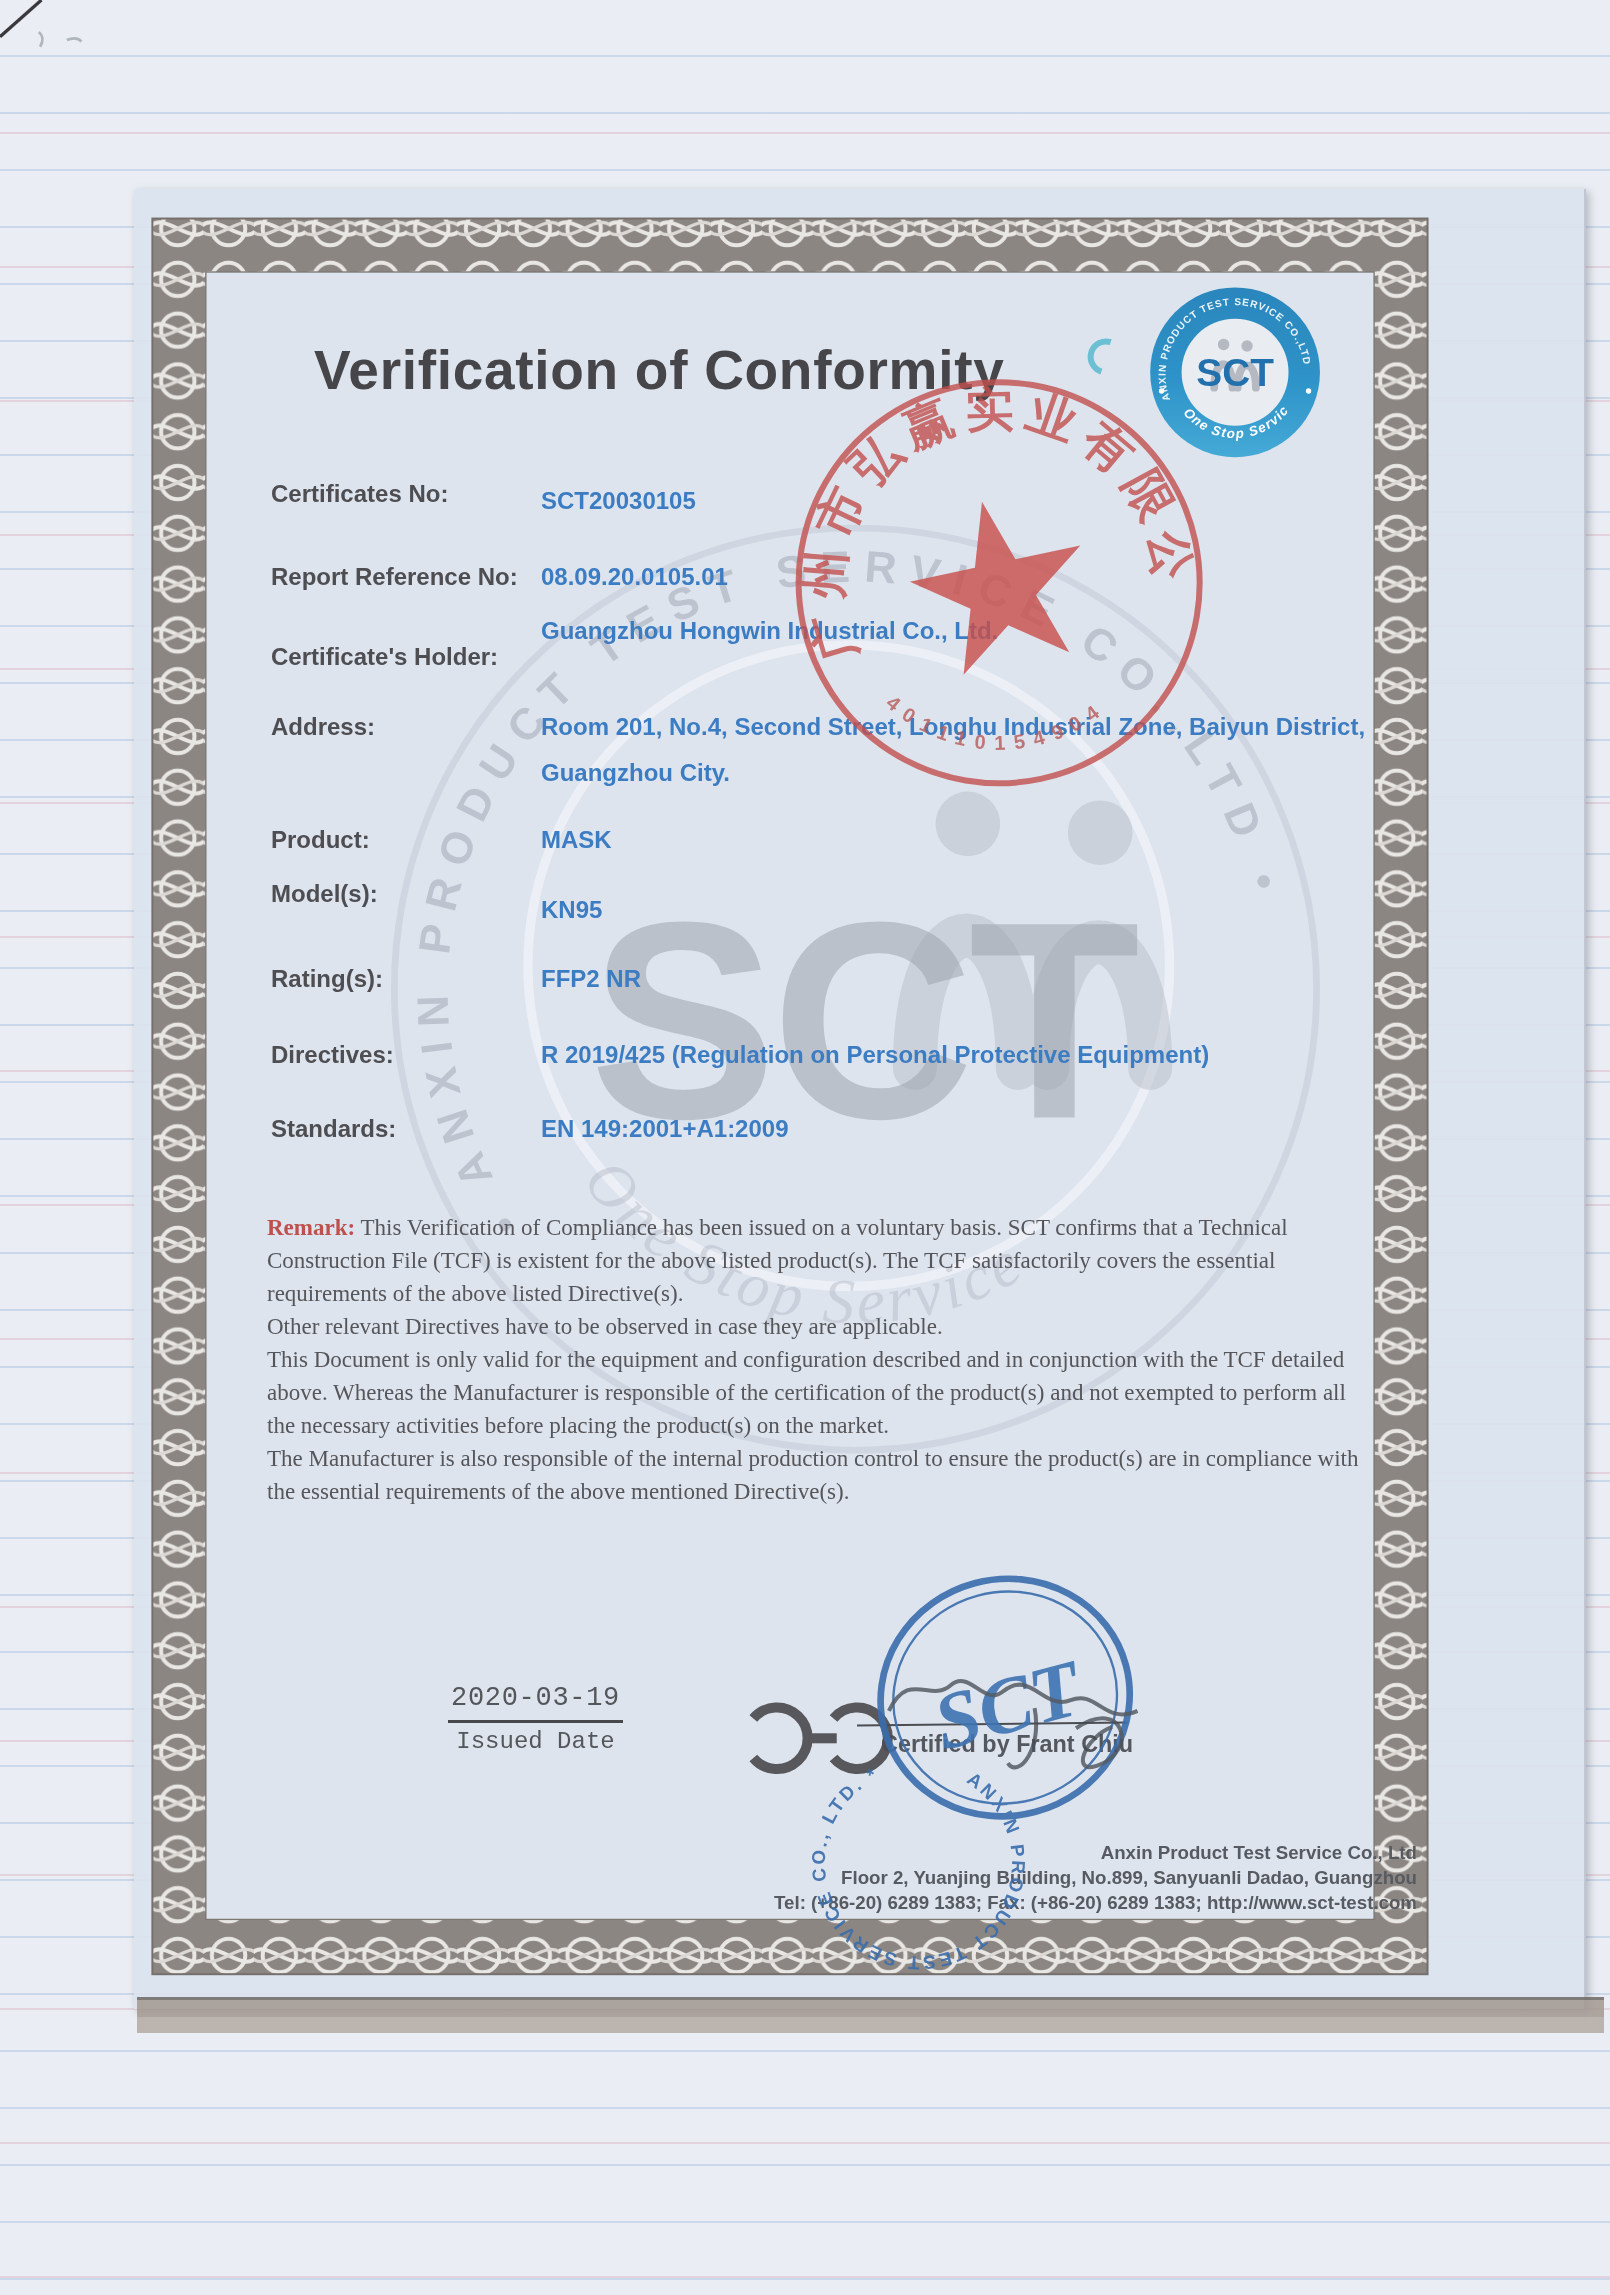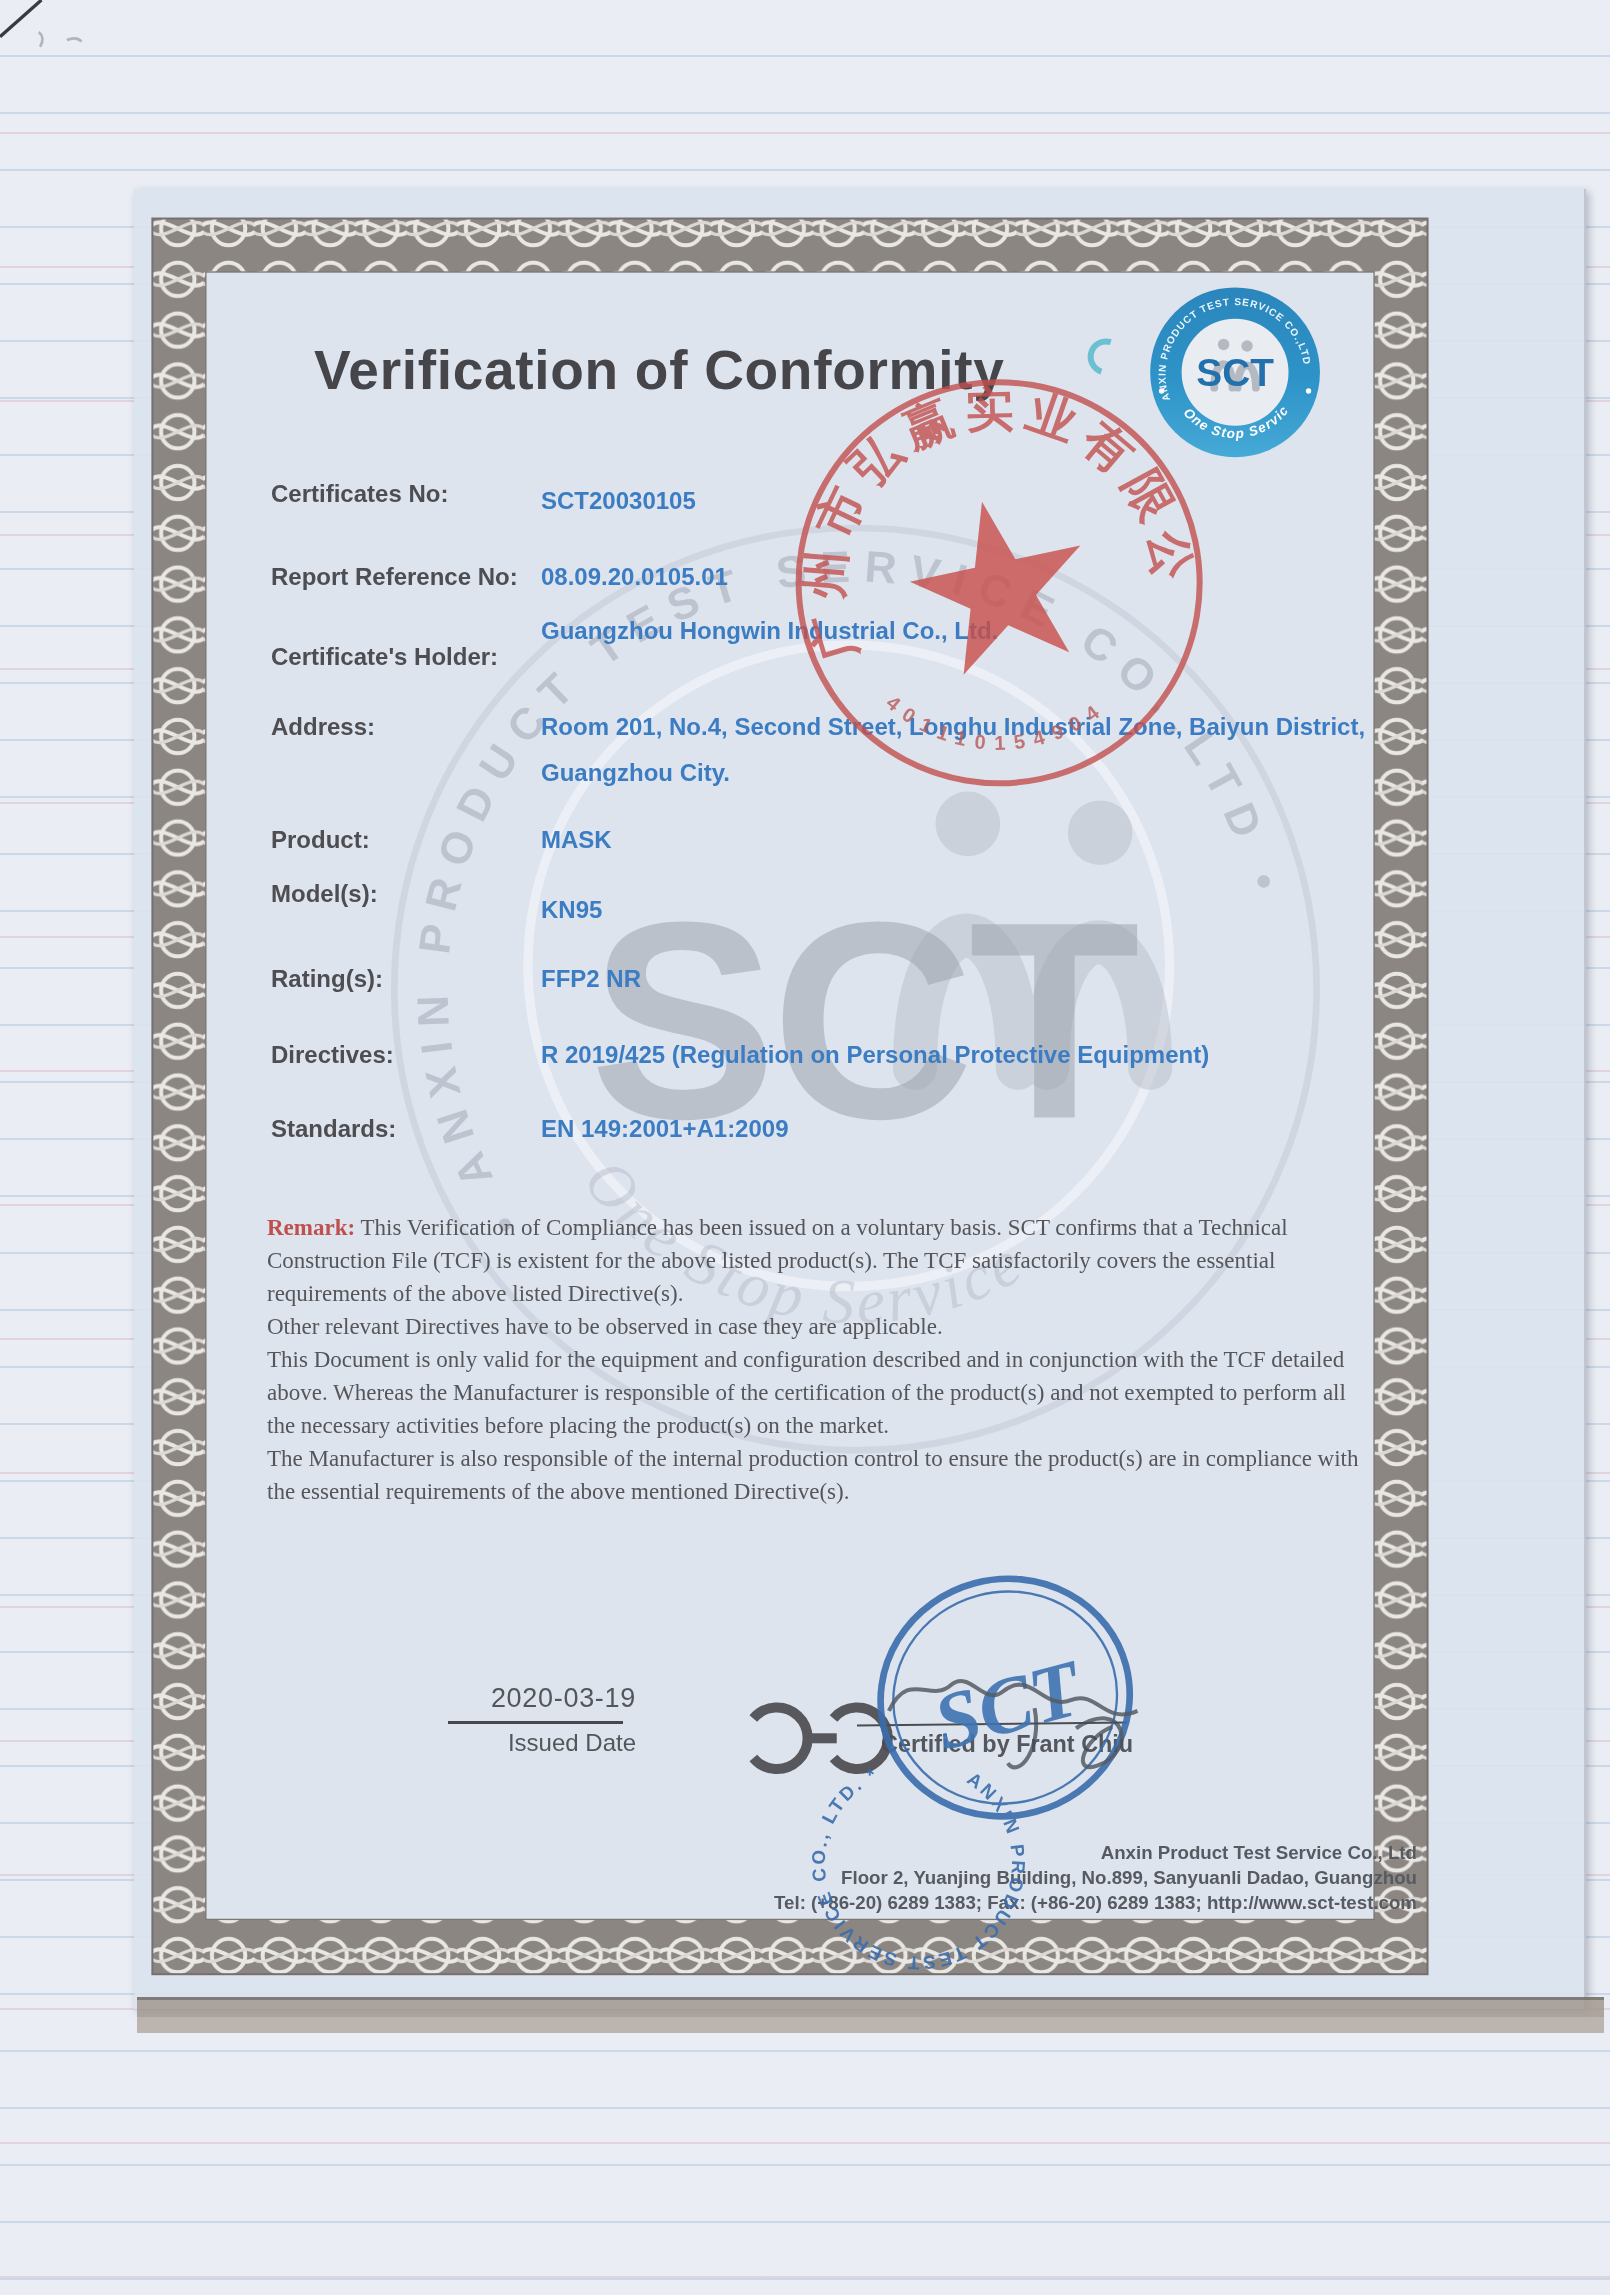--- a/index.html
+++ b/index.html
@@ -15,21 +15,21 @@
          background:rgba(219,227,238,.95);
          box-shadow:3.3px 3.3px 8px rgba(90,92,104,.38), inset -2px 0 0 rgba(110,112,124,.25);}
   .abs{position:absolute;}
   svg.layer{position:absolute;left:0;top:0;pointer-events:none;}
   .doc-title{left:314px;top:338px;font-size:55px;font-weight:bold;color:#46464a;letter-spacing:0.7px;white-space:nowrap;}
   .field-label{left:271px;font-size:24px;font-weight:bold;color:#4e4e52;white-space:nowrap;}
   .field-value{left:541px;font-size:24px;font-weight:bold;color:#3c7cc2;white-space:nowrap;}
   .remark{left:267px;top:1211px;width:1102px;font-size:23px;line-height:33px;color:#56565a;}
   .remark p{margin:0;font-family:Liberation Serif, serif;}
   .remark .red{color:#c0504d;font-weight:bold;}
-  .issued{left:435px;top:1683px;width:201px;text-align:right;color:#54565a;}
+  .issued{left:435px;top:1683px;width:201px;text-align:center;color:#54565a;font-family:Liberation Mono, monospace;}
   .issued .date{font-size:27px;letter-spacing:0.7px;}
   .issued .rule{margin:6.7px auto 5.3px auto;width:175px;border-top:3.3px solid #47484c;}
   .issued .lbl{font-size:24px;}
   .sigline{left:857px;top:1723px;width:270px;border-top:2.7px solid #4b4d52;transform:rotate(-.6deg);}
   .certified{left:881px;top:1731px;font-size:23.4px;font-weight:bold;color:#54575d;white-space:nowrap;}
   .footer{left:281px;top:1840px;width:1136px;text-align:right;font-size:18.7px;font-weight:bold;
           color:#575b61;line-height:25px;}
   .edge-band{left:137px;top:1997px;width:1467px;height:36px;
              background:linear-gradient(180deg,#6e6862 0 3.3px,#a2988f 3.3px 20px,#b4aaa2 20px 100%);opacity:.85;}
 </style>

